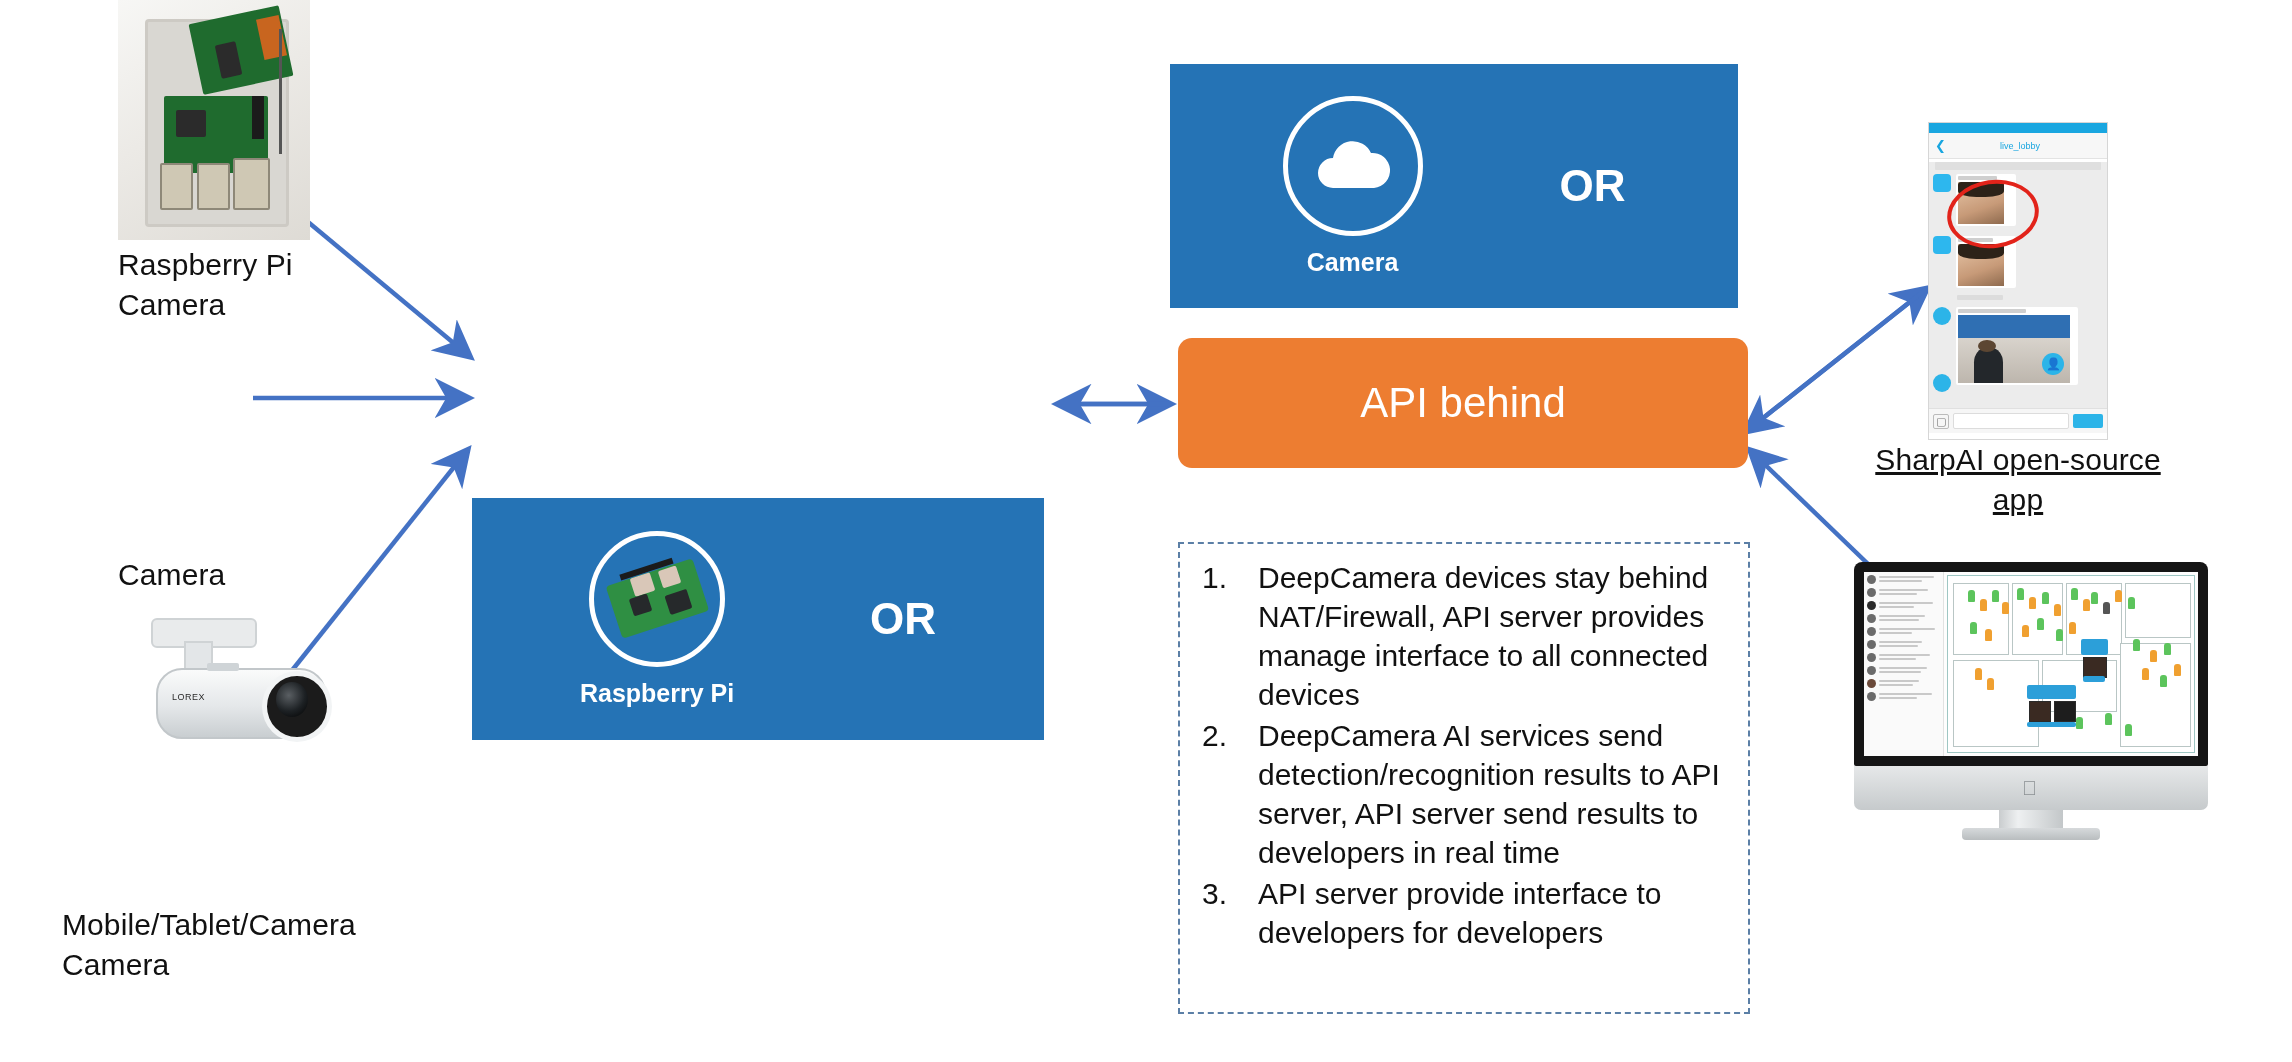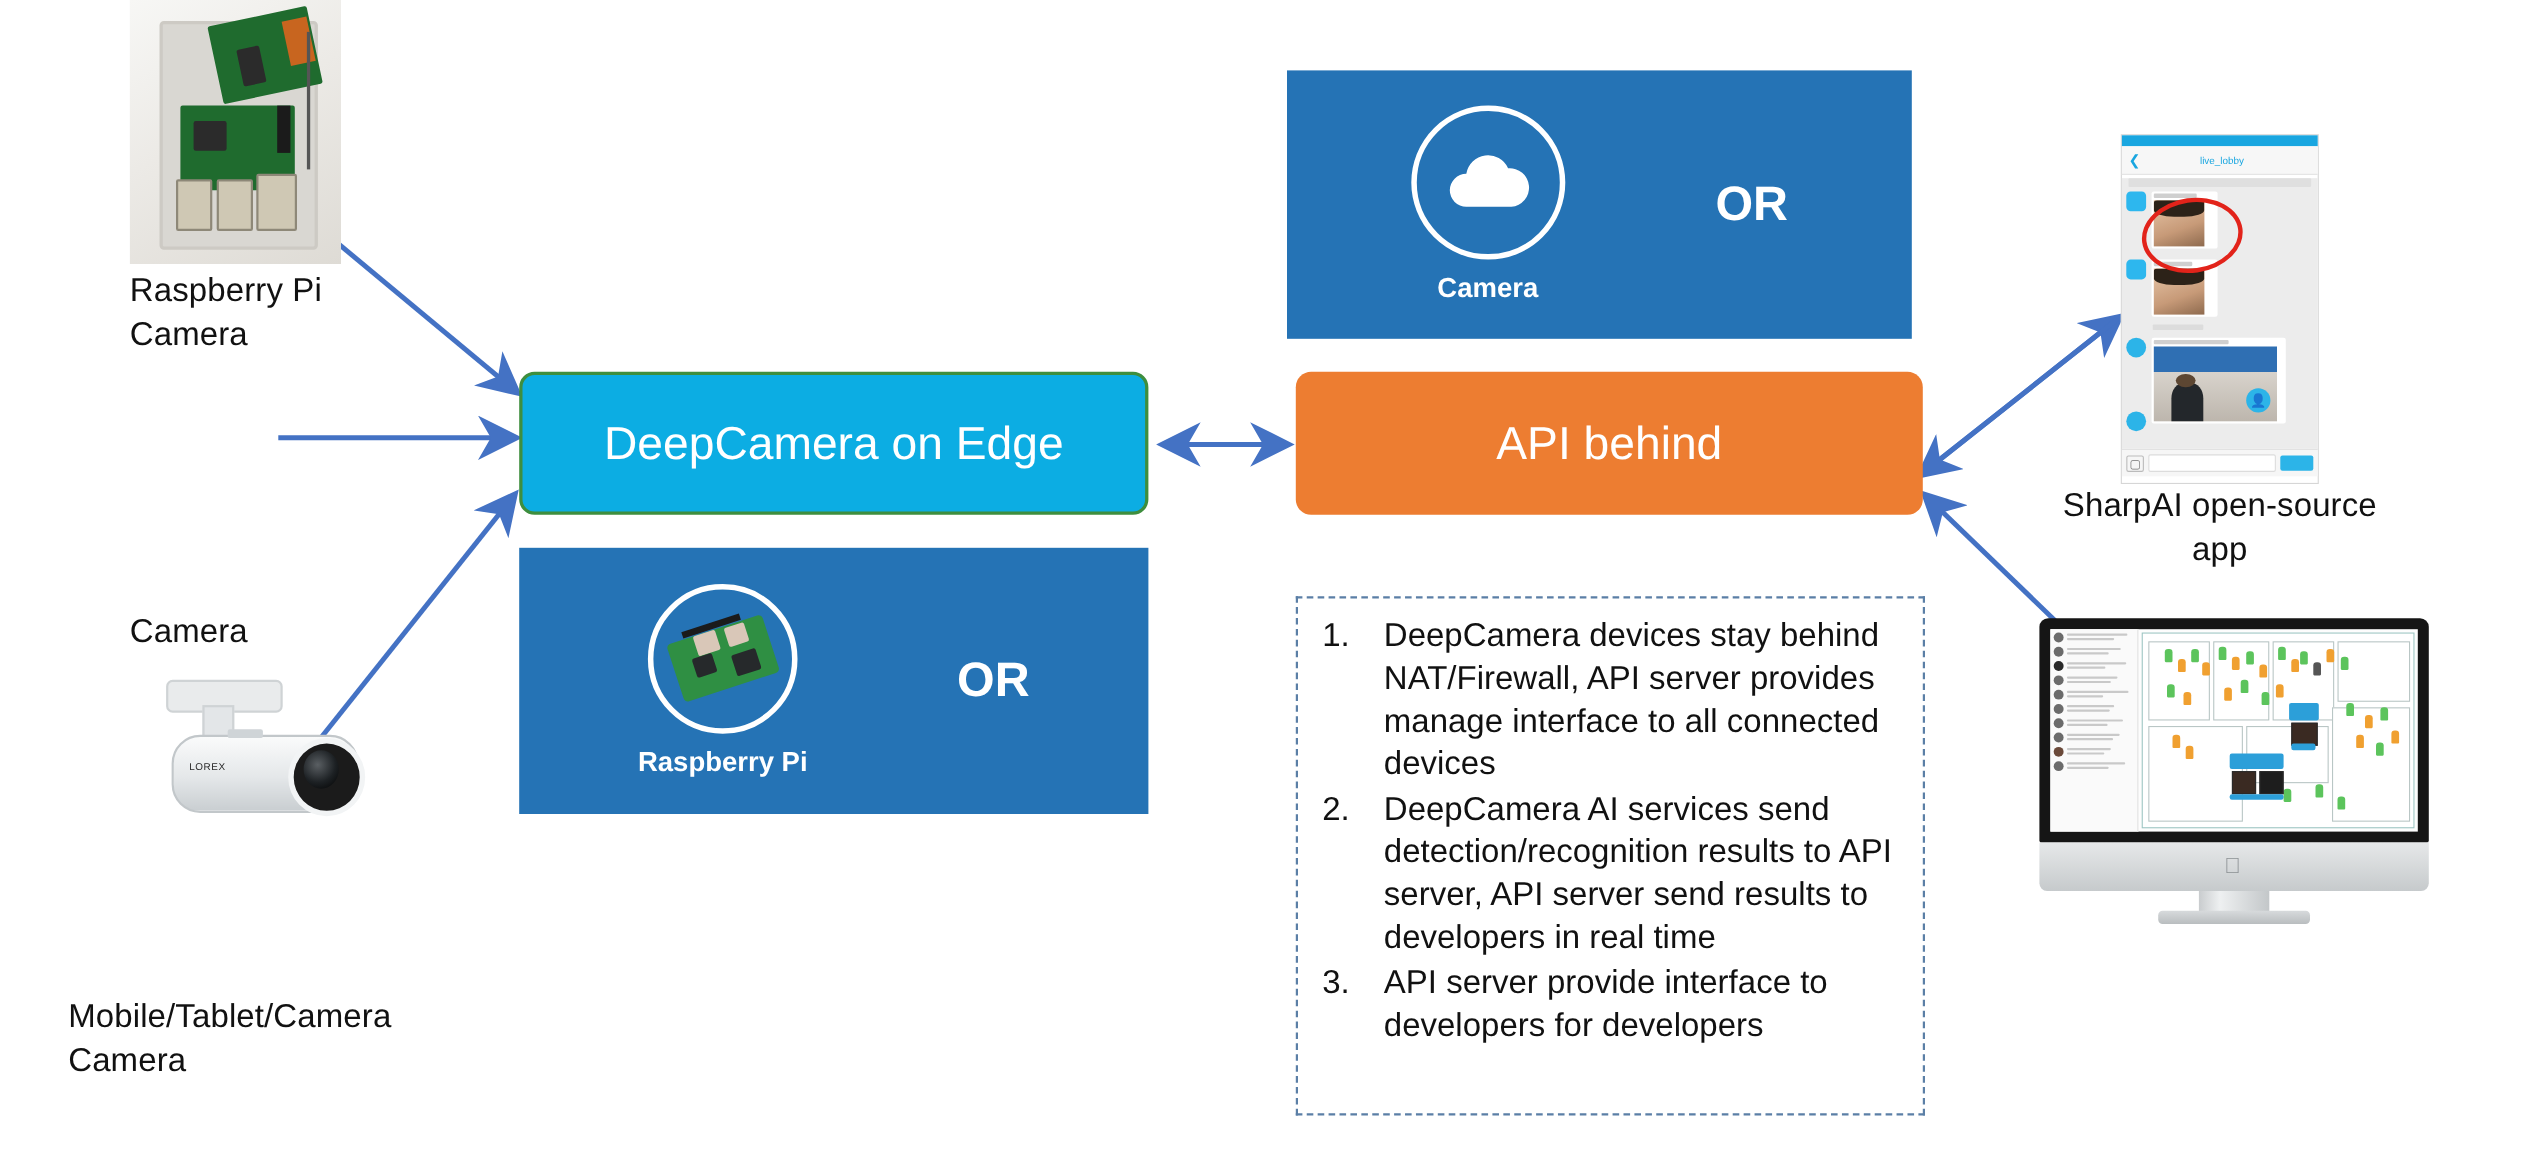--- a/index.html
+++ b/index.html
@@ -181,23 +181,20 @@
   </div>
   <div class="abs caption" style="left:118px;top:555px;width:280px;">
     <div>Camera</div>
   </div>
 
   <div class="abs caption" style="left:62px;top:905px;width:420px;">
     <div>Mobile/Tablet/Camera</div>
     <div>Camera</div>
   </div>
 
-  <div class="abs box box-deepcamera" style="left:472px;top:338px;width:572px;height:130px;">
-    <span>DeepCamera on Edge</span>
-  </div>
 
   <div class="abs or-panel box-dark" style="left:472px;top:498px;width:572px;height:242px;padding:0 40px;">
     <div class="or-item">
       <div class="or-circle" style="width:136px;height:136px;">
         <div style="position:relative;width:100%;height:100%;">
           <div class="pi4-board" style="left:14%;top:28%;width:72%;height:44%;"></div>
           <div class="pi4-chip" style="left:30%;top:31%;width:17%;height:15%;transform:rotate(-18deg);"></div>
           <div class="pi4-chip" style="left:52%;top:26%;width:15%;height:14%;transform:rotate(-18deg);"></div>
           <div class="pi4-dark" style="left:29%;top:48%;width:15%;height:14%;transform:rotate(-18deg);"></div>
           <div class="pi4-dark" style="left:58%;top:45%;width:18%;height:16%;transform:rotate(-18deg);"></div>
@@ -291,21 +288,21 @@
       <div class="mock-av round" style="position:absolute;left:4px;bottom:16px;width:18px;height:18px;"></div>
 
       <div class="red-circle" style="left:18px;top:18px;width:84px;height:60px;"></div>
     </div>
     <div class="mock-input">
       <span style="font-size:11px;color:#777;border:1px solid #bbb;padding:0 2px;border-radius:2px;">▢</span>
       <div class="mock-field"></div>
       <div class="mock-send"></div>
     </div>
   </div>
-  <div class="abs caption center" style="left:1848px;top:440px;width:340px;"><span>SharpAI open-source app</span></div>
+  <div class="abs caption center" style="left:1848px;top:440px;width:340px;text-decoration:underline;"><span>SharpAI open-source app</span></div>
 
   <div class="abs" style="left:1854px;top:562px;width:354px;height:280px;">
     <div class="imac-bezel" style="left:0;top:0;width:354px;height:204px;">
       <div class="imac-screen">
         <div class="imac-side">
           <div class="side-item">
               <div class="side-dot"></div>
               <div class="side-lines">
                 <div class="side-l" style="width:90%"></div>
                 <div class="side-l" style="width:70%"></div>

